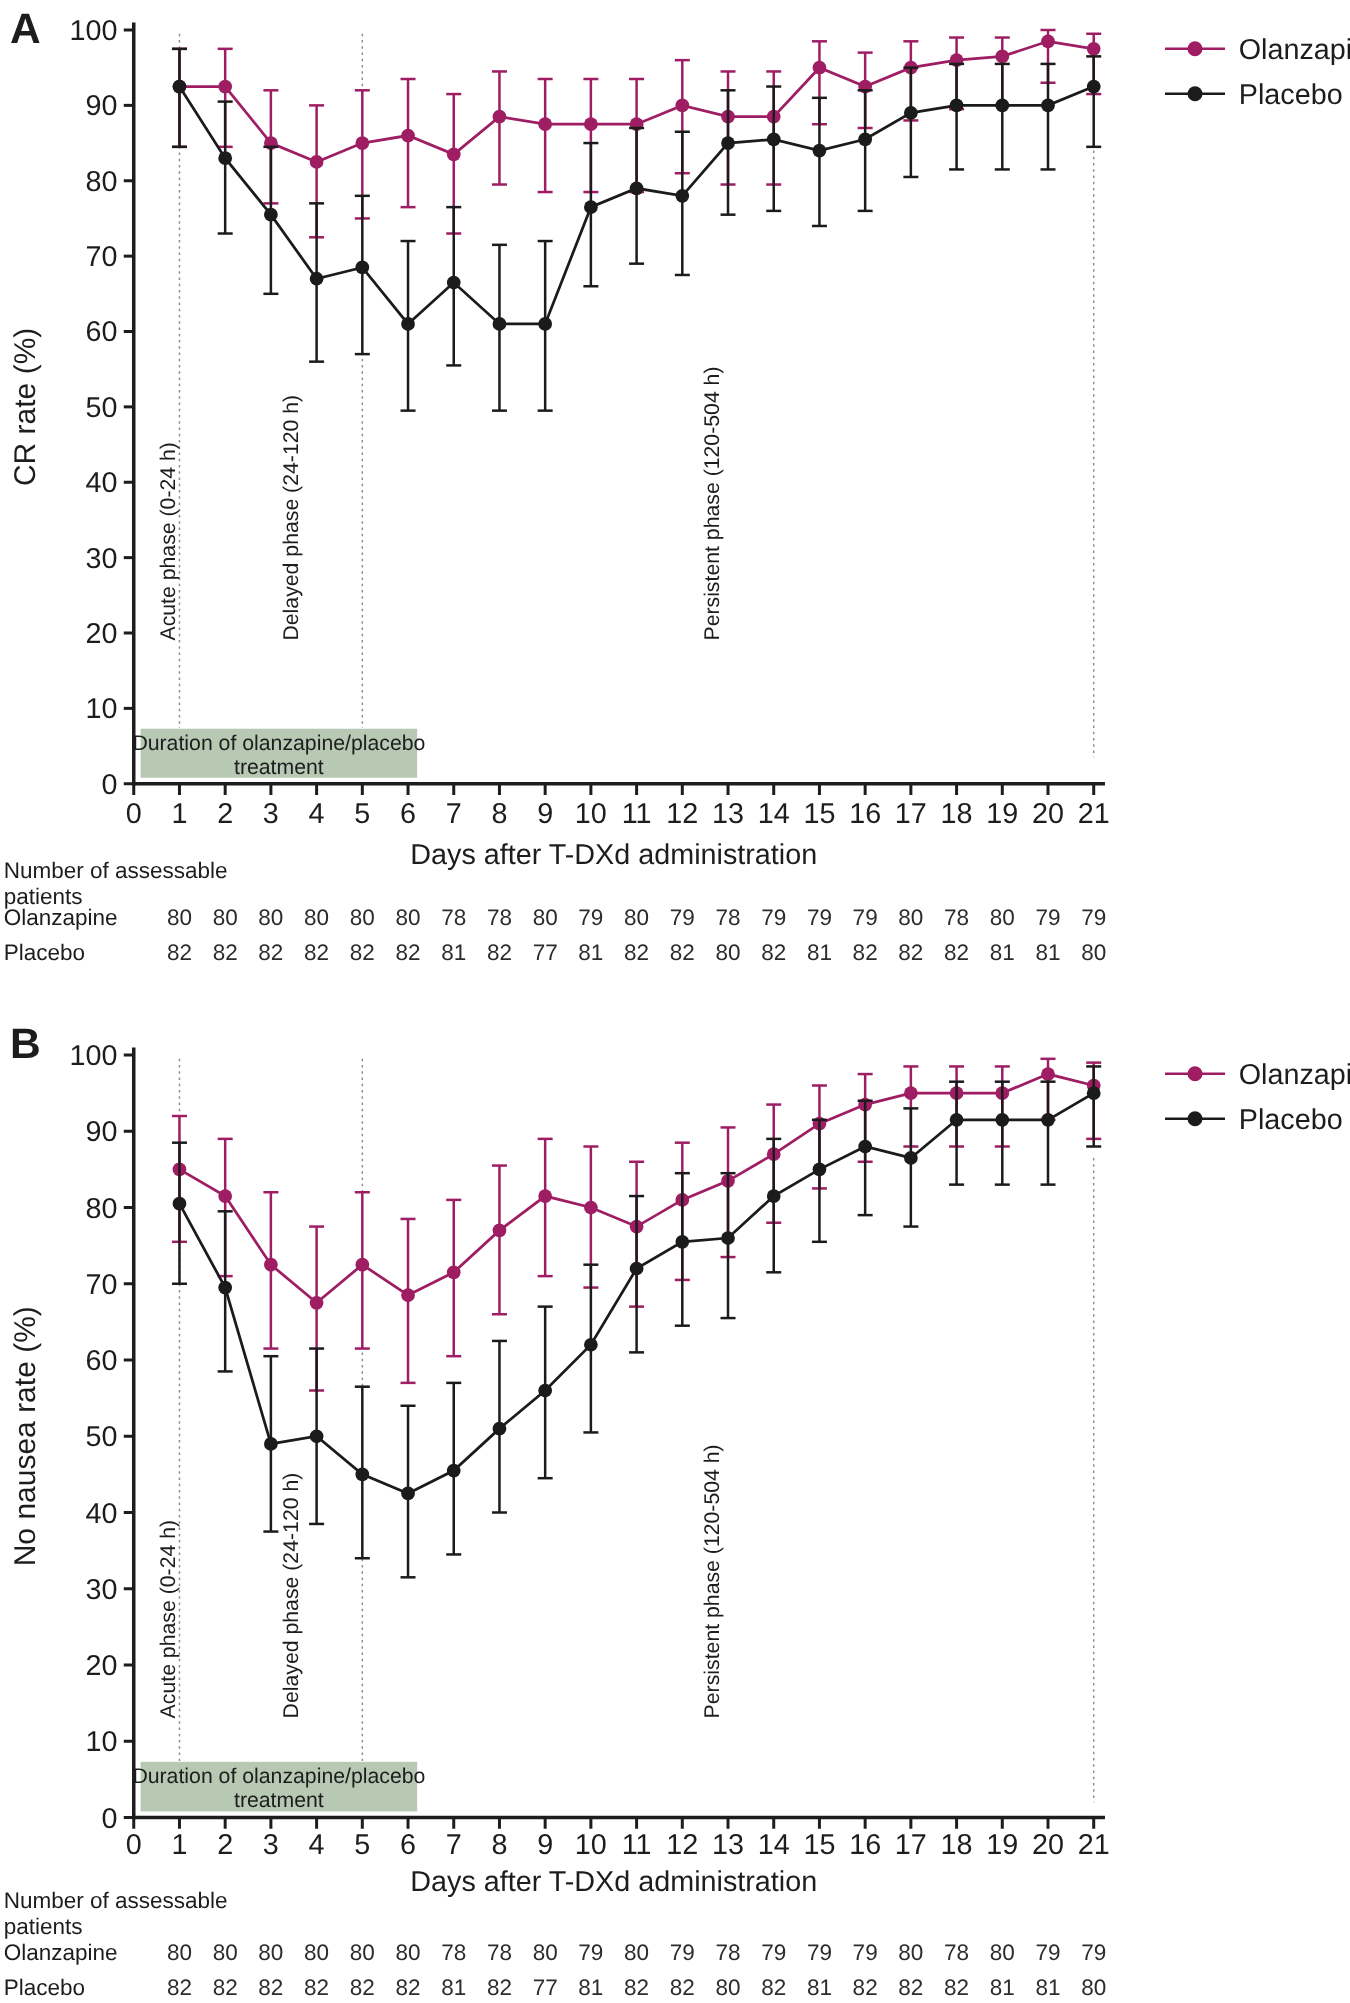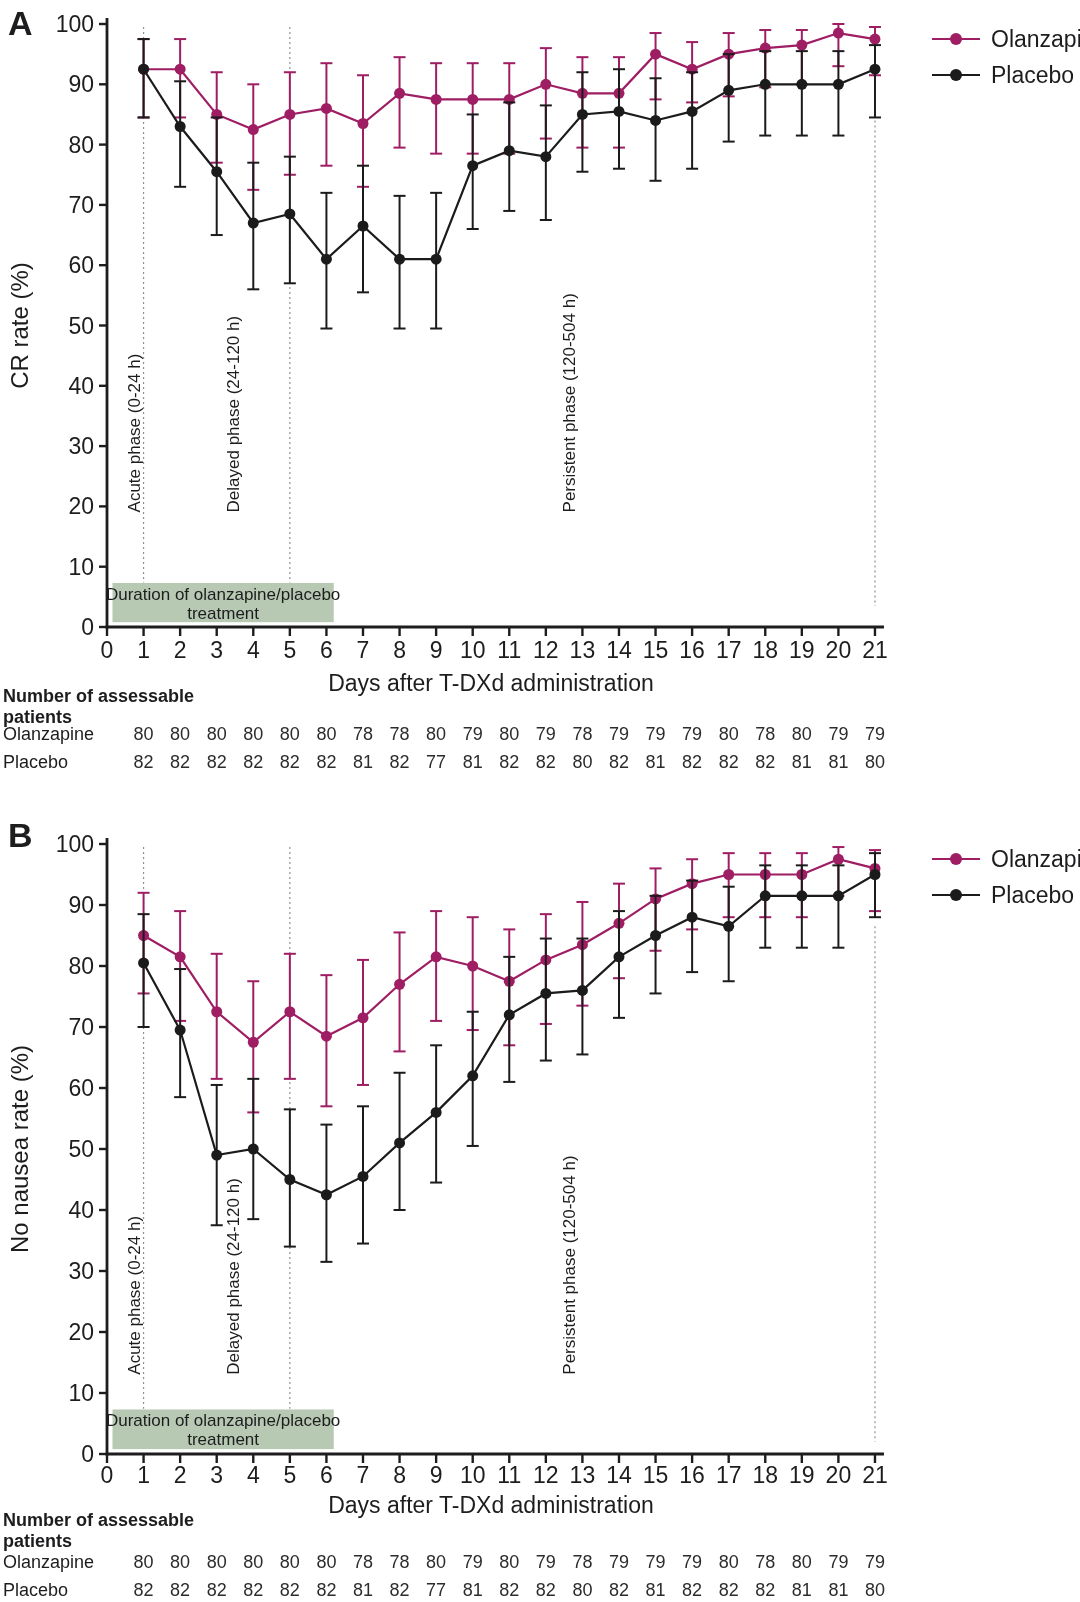--- a/index.html
+++ b/index.html
@@ -12,21 +12,21 @@
   .panel-letter {
     position:absolute; left:8px; font-size:34px; font-weight:700; color:#1d1d1f;
   }
   .legend { position:absolute; left:932px; display:flex; flex-direction:column; gap:10px; }
   .legend-item { display:flex; align-items:center; height:26px; }
   .legend-symbol { position:relative; width:48px; height:13px; flex:0 0 48px; }
   .legend-line { position:absolute; left:0; top:5px; width:48px; height:2.5px; }
   .legend-dot { position:absolute; left:18px; top:0.5px; width:12px; height:12px; border-radius:50%; }
   .legend-label { margin-left:11px; font-size:23px; }
   .tbl-title {
-    position:absolute; left:3px; width:195px; font-size:18px; font-weight:700;
+    position:absolute; left:3px; width:195px; font-size:18px; font-weight:400;
     line-height:1.15; color:#1d1d1f;
   }
   .tbl-label { position:absolute; left:3px; font-size:18px; color:#1d1d1f; }
   .tbl-row { position:absolute; left:0; width:1080px; height:22px; }
   .tbl-num {
     position:absolute; transform:translateX(-50%);
     font-size:18px; color:#2c2c2c; white-space:nowrap;
   }
 </style>
 </head>

